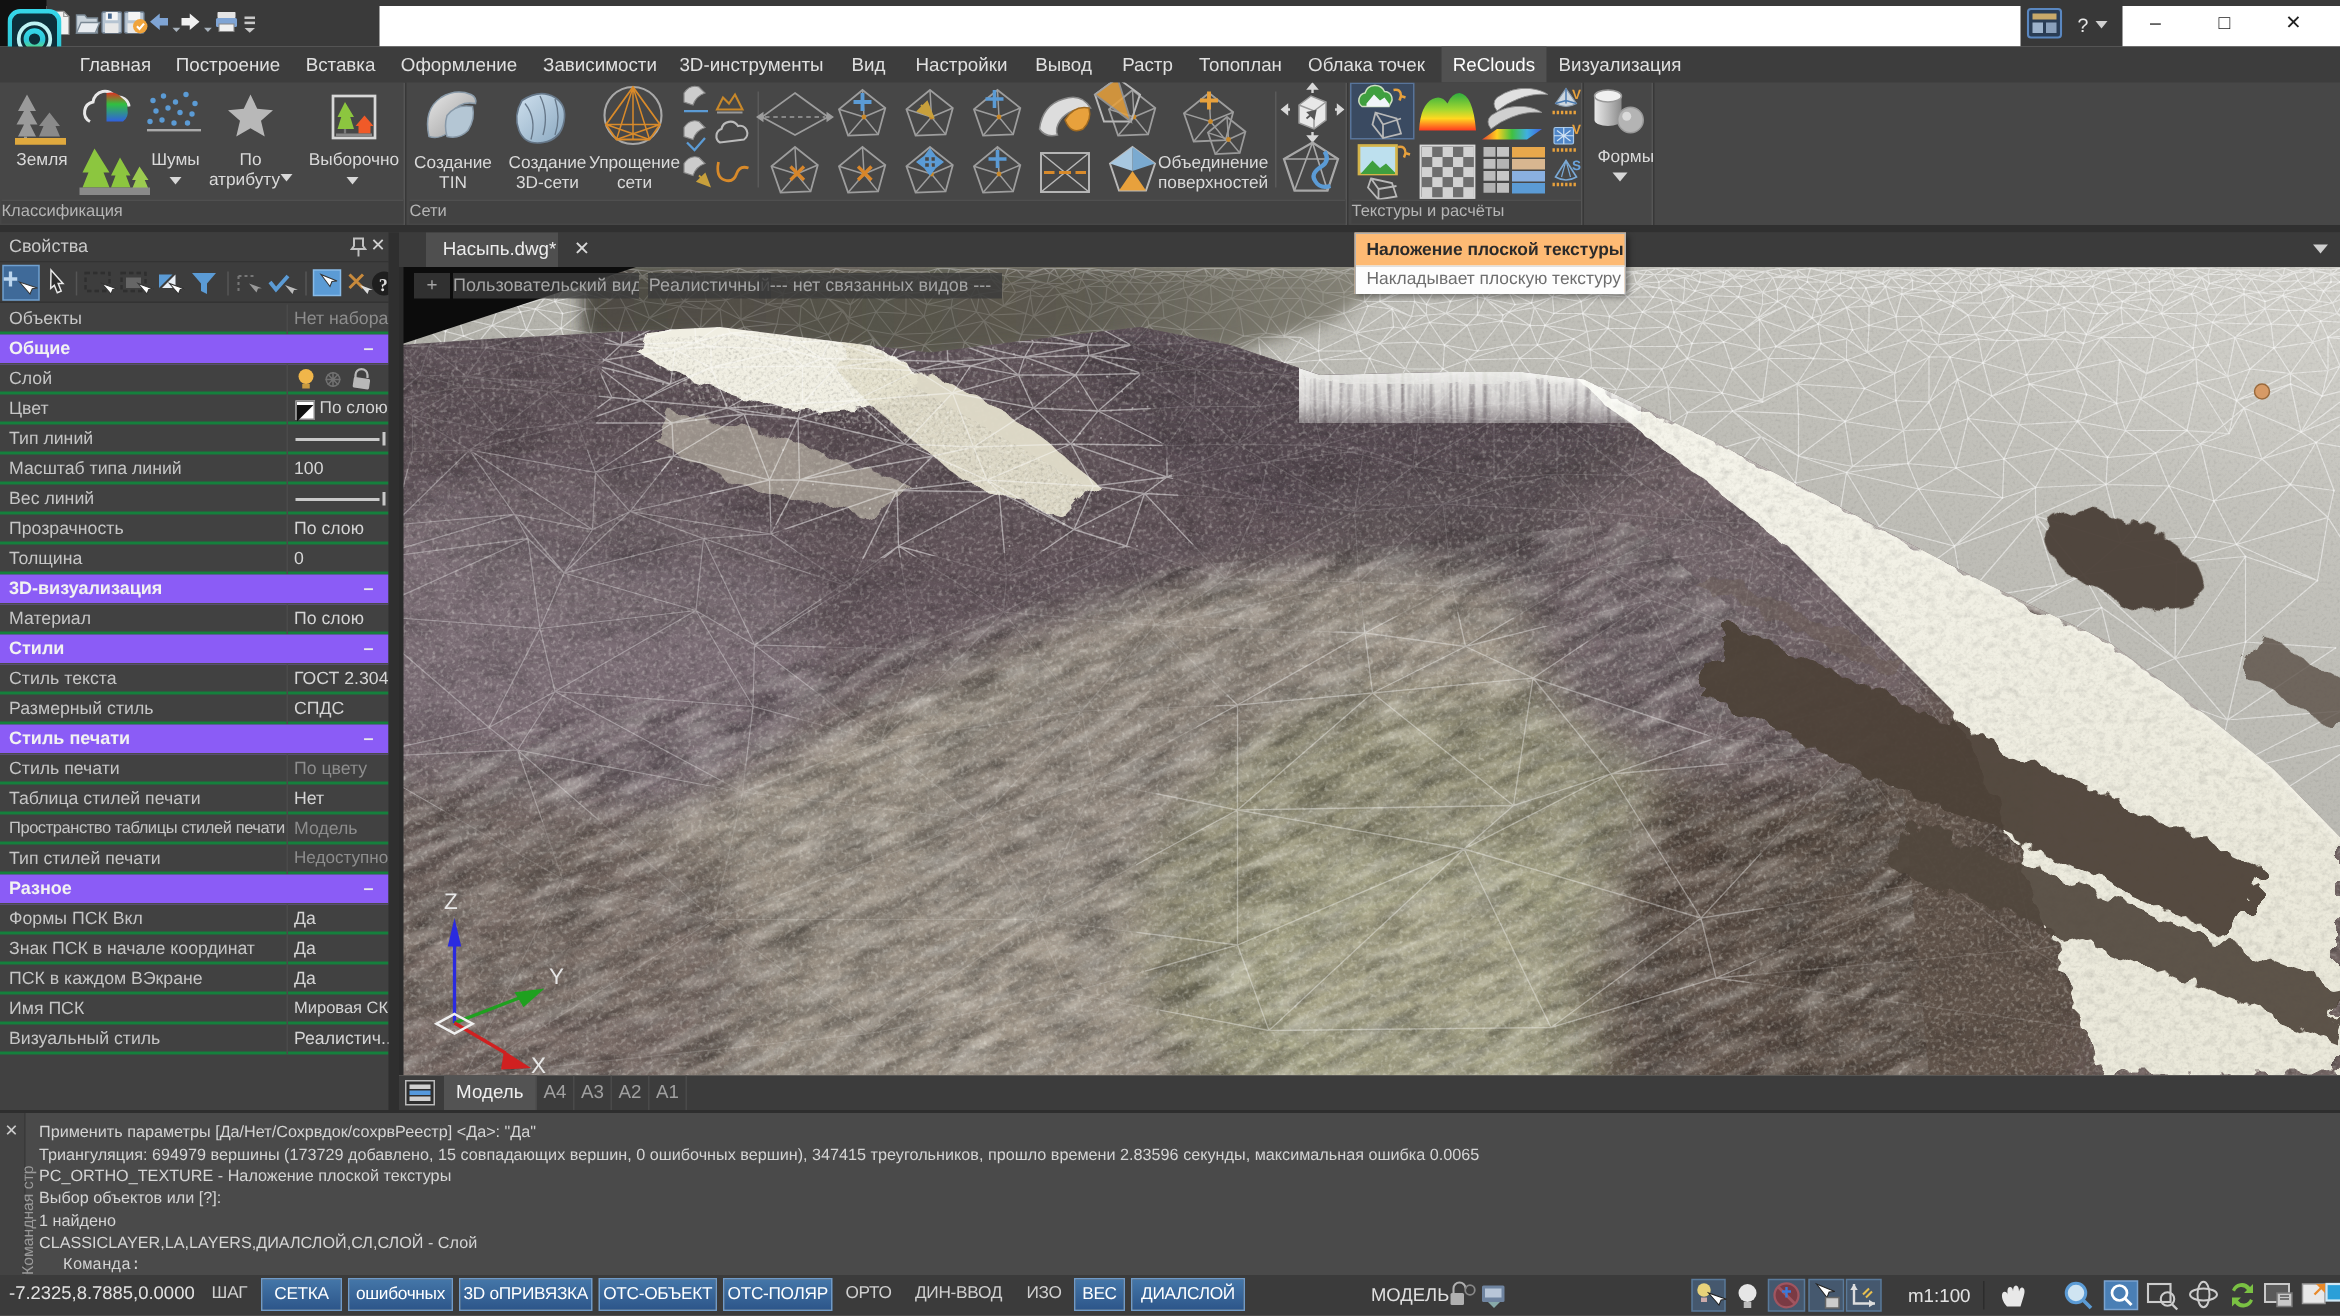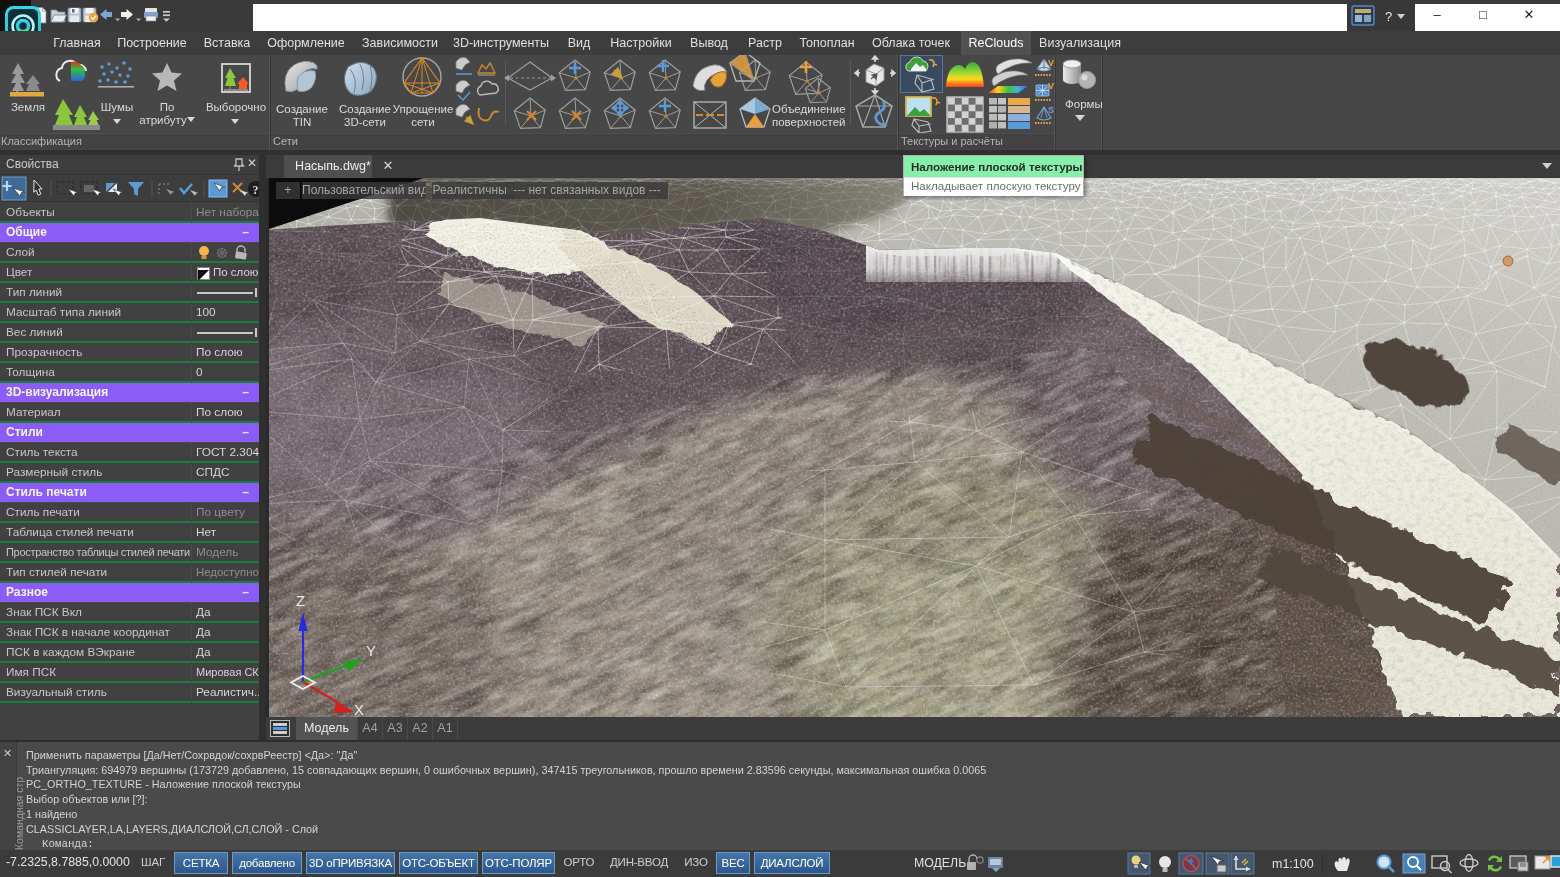--- a/index.html
+++ b/index.html
@@ -648,21 +648,21 @@
         <div class="dividerline"></div>
         <div class="lab">Тип стилей печати</div>
         <div class="gval" style="font-size:11.4px">Недоступно</div>
       </div>
 <div class="psec" style="top:428px">
         <div class="lab" style="position:absolute;left:6px">Разное</div>
         <div class="m">–</div>
       </div>
 <div class="prow" style="top:448px">
         <div class="dividerline"></div>
-        <div class="lab">Знак ПСК Вкл</div>
+        <div class="lab">Формы ПСК Вкл</div>
         <div class="val">Да</div>
       </div>
 <div class="prow" style="top:468px">
         <div class="dividerline"></div>
         <div class="lab">Знак ПСК в начале координат</div>
         <div class="val">Да</div>
       </div>
 <div class="prow" style="top:488px">
         <div class="dividerline"></div>
         <div class="lab">ПСК в каждом ВЭкране</div>
@@ -899,21 +899,21 @@
 <path d="M37 94 l34 20" stroke="#d02020"></path>
 <path d="M88 124 l-18-11.5 l-2 12.5 z" fill="#d02020" stroke="none"></path>
 <path d="M37 88 l12 6.5 l-12 6.5 l-12-6.5 z" stroke="#f0f0f0" stroke-width="1.7"></path>
 </g>
 <text x="30" y="18" font-size="15" fill="#e8e8e8" font-family="Liberation Sans">Z</text>
 <text x="100" y="68" font-size="15" fill="#e8e8e8" font-family="Liberation Sans">Y</text>
 <text x="88" y="127" font-size="15" fill="#e8e8e8" font-family="Liberation Sans">X</text>
 </svg>
 </div>
 
-<div class="abs" style="left:903px;top:155px;width:181px;height:41px;background:#86efac;border:1px solid #b0b0b0;box-shadow:2px 2px 4px rgba(0,0,0,.4)">
+<div class="abs" style="left:903px;top:155px;width:181px;height:41px;background:#fdba74;border:1px solid #b0b0b0;box-shadow:2px 2px 4px rgba(0,0,0,.4)">
 <div class="abs" style="left:7px;top:4px;font-size:11.6px;font-weight:bold;color:#2a2a2a;white-space:nowrap">Наложение плоской текстуры</div>
 <div class="abs" style="left:0;top:21px;width:179px;height:19px;background:#fdfdfd;border-top:1px solid #e0e0e0"></div>
 <div class="abs" style="left:7px;top:23px;font-size:11.6px;color:#6e6e6e;white-space:nowrap">Накладывает плоскую текстуру</div>
 </div>
 
 <div id="laybar">
 <div class="abs" style="left:4px;top:3px;width:20px;height:17px;border:1px solid #bbb;background:#2e2e2e">
   <div class="abs" style="left:2px;top:2px;width:14px;height:3px;background:#cfcfcf"></div>
   <div class="abs" style="left:2px;top:6px;width:14px;height:3px;background:#5599dd"></div>
   <div class="abs" style="left:2px;top:10px;width:14px;height:3px;background:#cfcfcf"></div>
@@ -936,21 +936,21 @@
 Выбор объектов или [?]:
 1 найдено
 CLASSICLAYER,LA,LAYERS,ДИАЛСЛОЙ,СЛ,СЛОЙ - Слой</div>
 <div id="cmdprompt">Команда:</div>
 </div>
 
 <div id="status">
 <div id="coords">-7.2325,8.7885,0.0000</div>
 <div class="sbtn off" style="left:133px;width:40px">ШАГ</div>
 <div class="sbtn on" style="left:174px;width:54px">СЕТКА</div>
-<div class="sbtn on" style="left:232px;width:70px">добавлено</div>
+<div class="sbtn on" style="left:232px;width:70px">ошибочных</div>
 <div class="sbtn on" style="left:306px;width:89px">3D оПРИВЯЗКА</div>
 <div class="sbtn on" style="left:399px;width:79px">ОТС-ОБЪЕКТ</div>
 <div class="sbtn on" style="left:482px;width:73px">ОТС-ПОЛЯР</div>
 <div class="sbtn off" style="left:556px;width:46px">ОРТО</div>
 <div class="sbtn off" style="left:604px;width:70px">ДИН-ВВОД</div>
 <div class="sbtn off" style="left:676px;width:40px">ИЗО</div>
 <div class="sbtn on" style="left:716px;width:34px">ВЕС</div>
 <div class="sbtn on" style="left:754px;width:76px">ДИАЛСЛОЙ</div>
 <div class="abs" style="left:914px;top:6px;font-size:12.3px;color:#e0e0e0">МОДЕЛЬ</div>
 <svg class="abs" style="left:0;top:0" width="1560" height="27" viewBox="0 0 1560 27">

